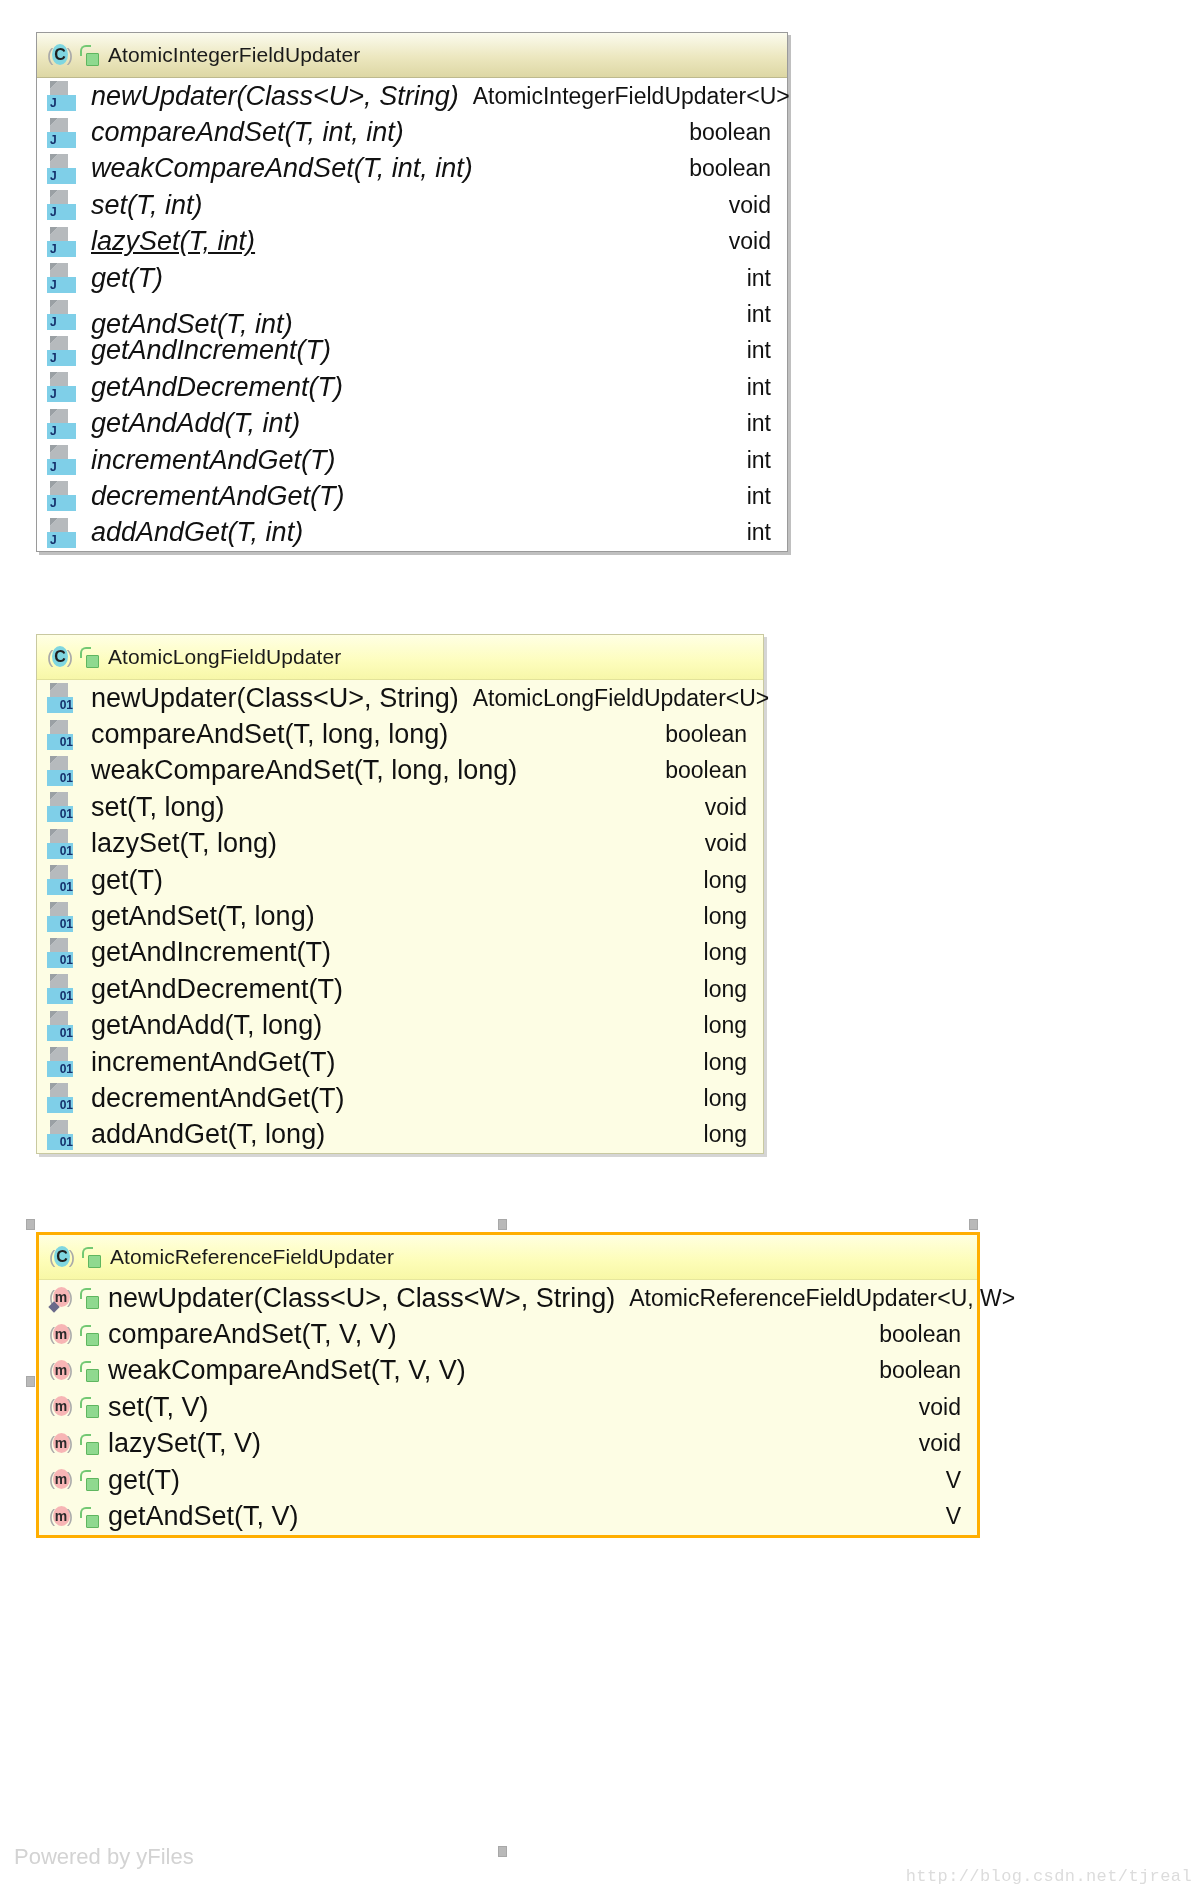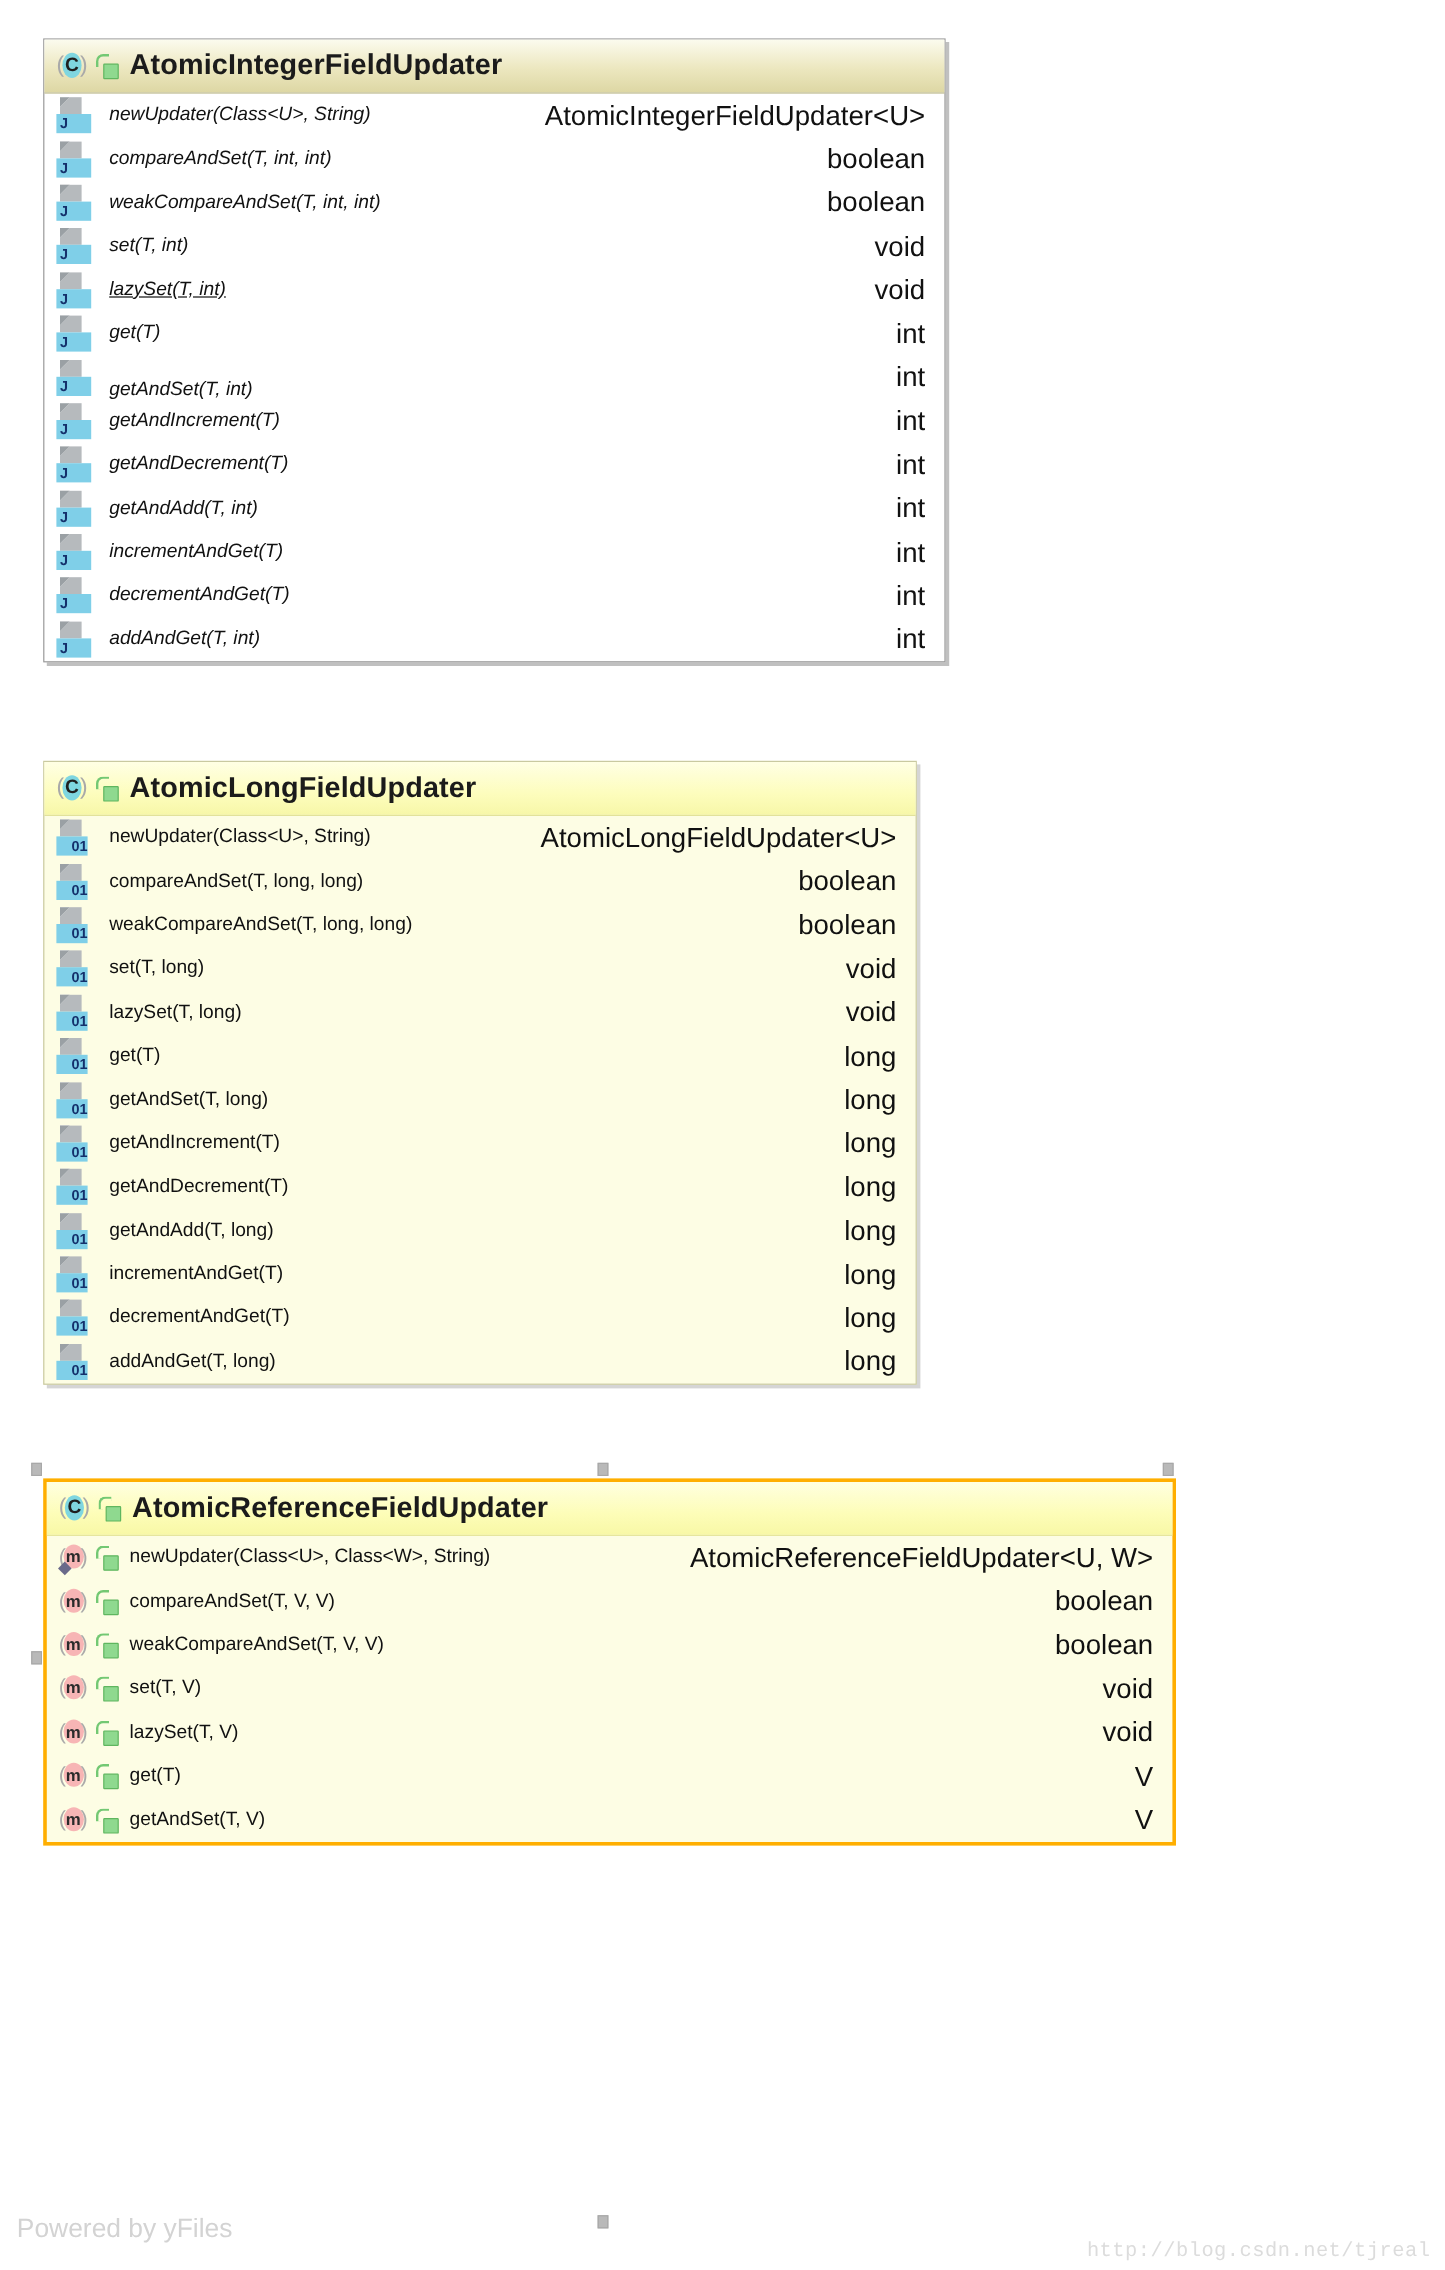--- a/index.html
+++ b/index.html
@@ -23,43 +23,42 @@
 
   .uml-header {
     display: flex;
     align-items: center;
     box-sizing: border-box;
     height: 45px;
     padding-left: 10px;
   }
 
   .uml-title {
-    font-size: 24px;
+    font-size: 21px;
     color: #1b1b1b;
     letter-spacing: 0.1px;
     white-space: nowrap;
-    font-weight: bold;
   }
 
   .uml-rows {
     box-sizing: border-box;
   }
 
   .uml-row {
     display: flex;
     align-items: center;
     box-sizing: border-box;
     height: 36.4px;
     padding-left: 10px;
     padding-right: 16px;
     white-space: nowrap;
   }
 
   .row-sig {
-    font-size: 16px;
+    font-size: 27px;
     color: #111111;
     flex: 0 0 auto;
   }
   .row-spacer { flex: 1 1 auto; min-width: 14px; }
   .row-ret {
     font-size: 23px;
     color: #111111;
     flex: 0 0 auto;
     text-align: center;
   }

